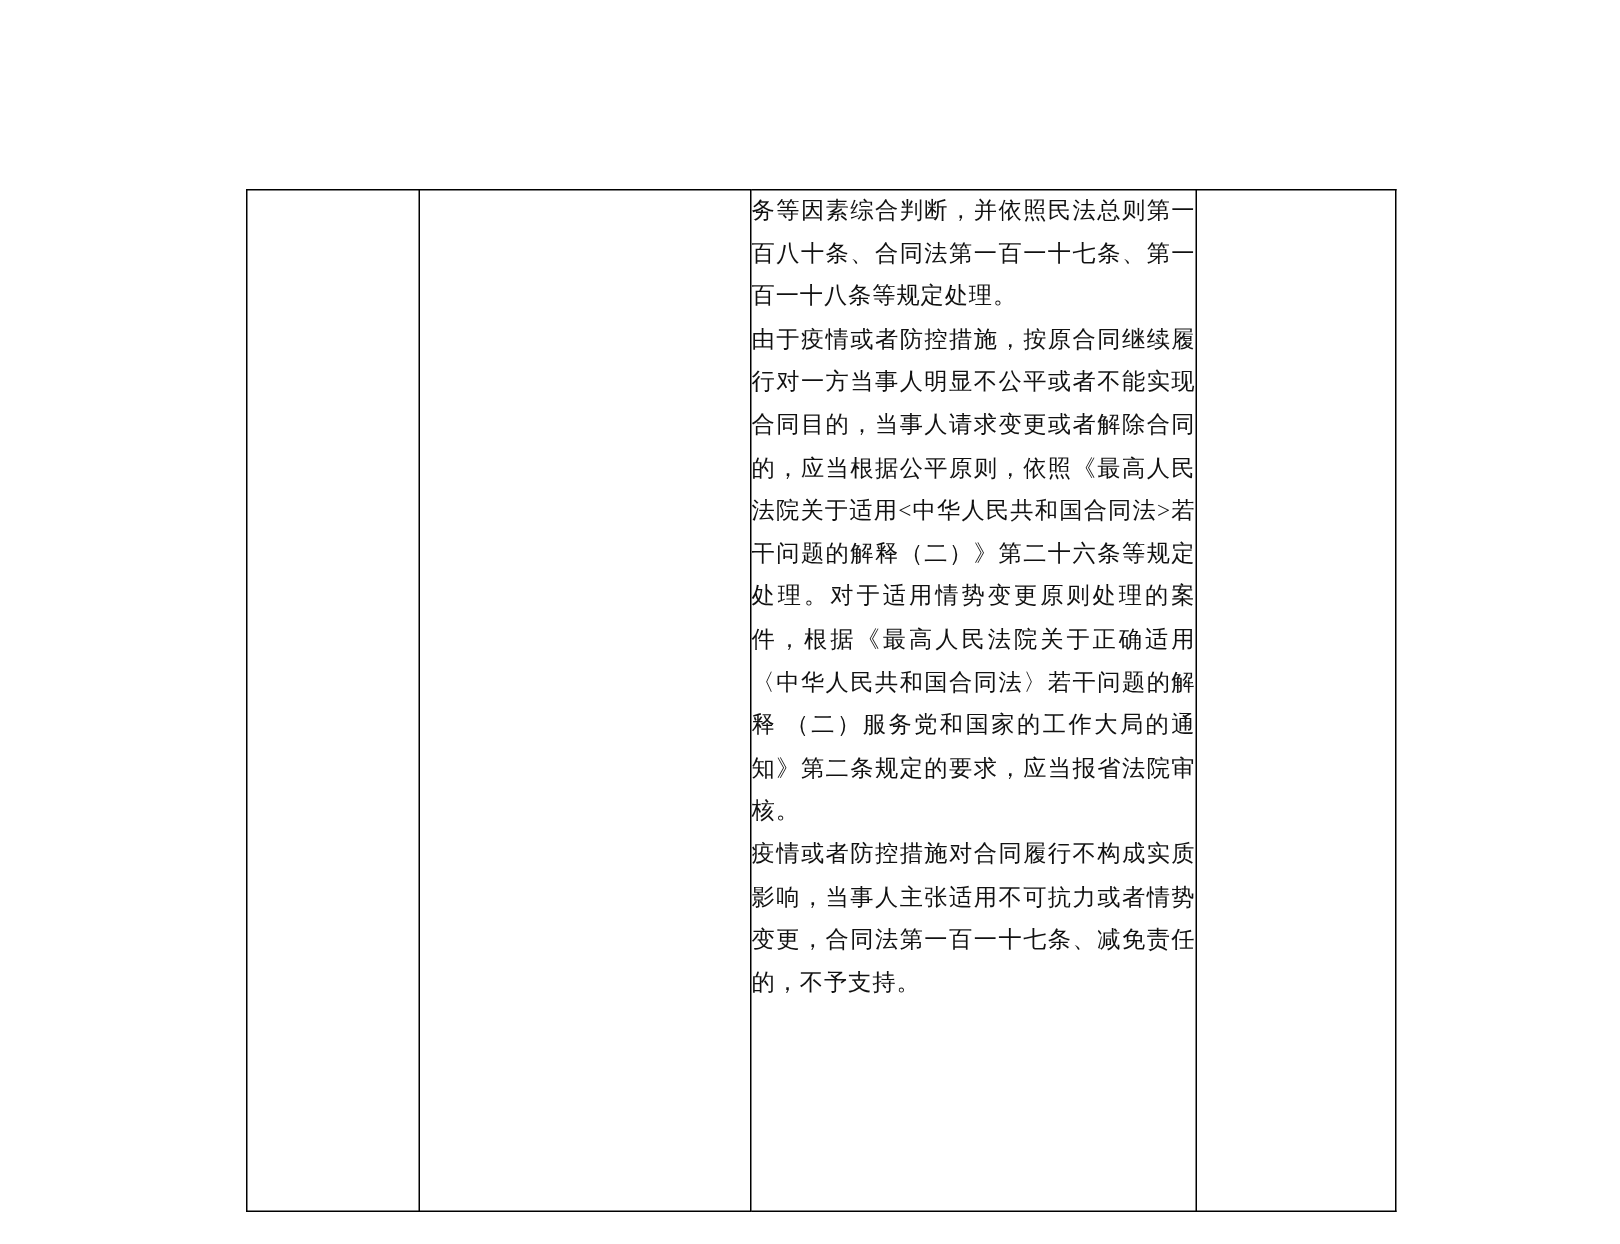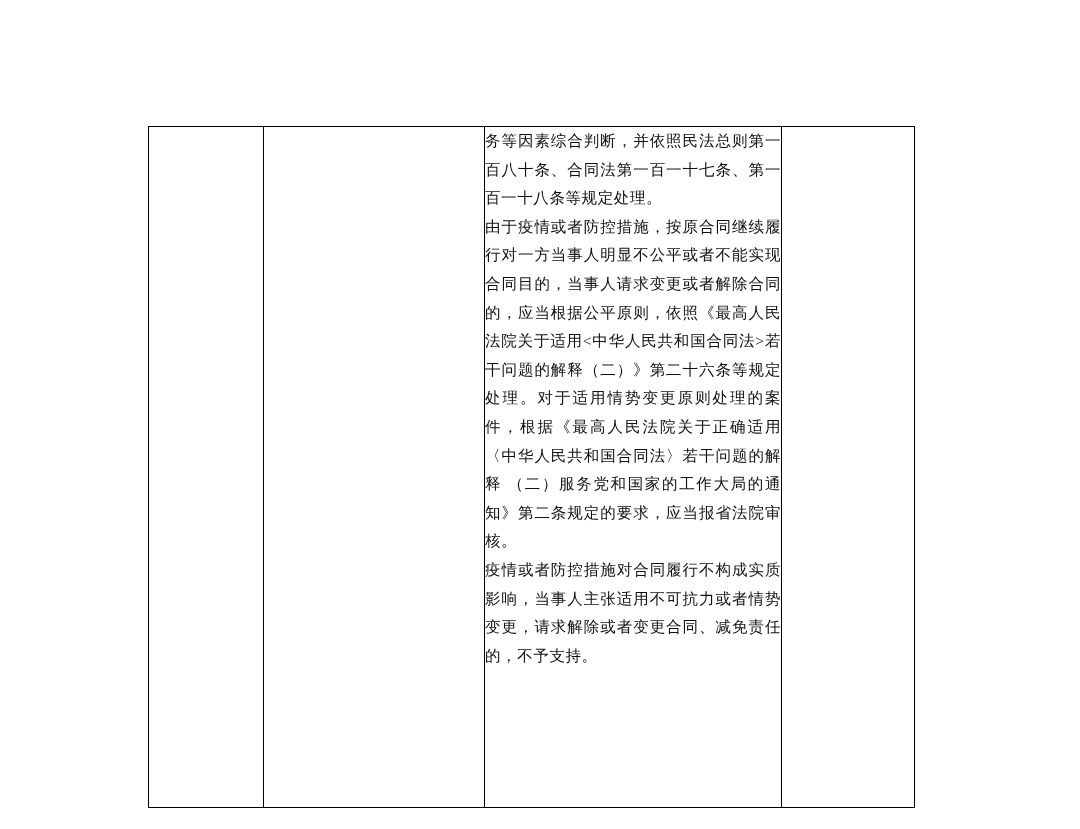--- a/index.html
+++ b/index.html
@@ -15,21 +15,21 @@
     overflow: hidden;
   }
   .page {
     position: relative;
     width: 1080px;
     height: 829px;
     background: #ffffff;
   }
   .doc-table {
     position: absolute;
-    left: 148px;
+    left: 164px;
     top: 126px;
     width: 762px;
     height: 682px;
     border-collapse: collapse;
     table-layout: fixed;
   }
   .doc-table td {
     border: 1px solid #000000;
     vertical-align: top;
     padding: 0;
@@ -61,19 +61,19 @@
 
 <div class="page">
   <table class="doc-table">
     <tbody>
       <tr>
         <td class="col-a cell-empty"></td>
         <td class="col-b cell-empty"></td>
         <td class="col-c cell-text">
           <p class="para">务等因素综合判断，并依照民法总则第一百八十条、合同法第一百一十七条、第一百一十八条等规定处理。</p>
           <p class="para">由于疫情或者防控措施，按原合同继续履行对一方当事人明显不公平或者不能实现合同目的，当事人请求变更或者解除合同的，应当根据公平原则，依照《最高人民法院关于适用&lt;中华人民共和国合同法&gt;若干问题的解释（二）》第二十六条等规定处理。对于适用情势变更原则处理的案件，根据《最高人民法院关于正确适用〈中华人民共和国合同法〉若干问题的解释 （二）服务党和国家的工作大局的通知》第二条规定的要求，应当报省法院审核。</p>
-          <p class="para">疫情或者防控措施对合同履行不构成实质影响，当事人主张适用不可抗力或者情势变更，请求解除或者变更合同、减免责任的，不予支持。</p>
+          <p class="para">疫情或者防控措施对合同履行不构成实质影响，当事人主张适用不可抗力或者情势变更，合同法第一百一十七条、减免责任的，不予支持。</p>
         </td>
         <td class="col-d cell-empty"></td>
       </tr>
     </tbody>
   </table>
 </div>
 
 </body></html>

